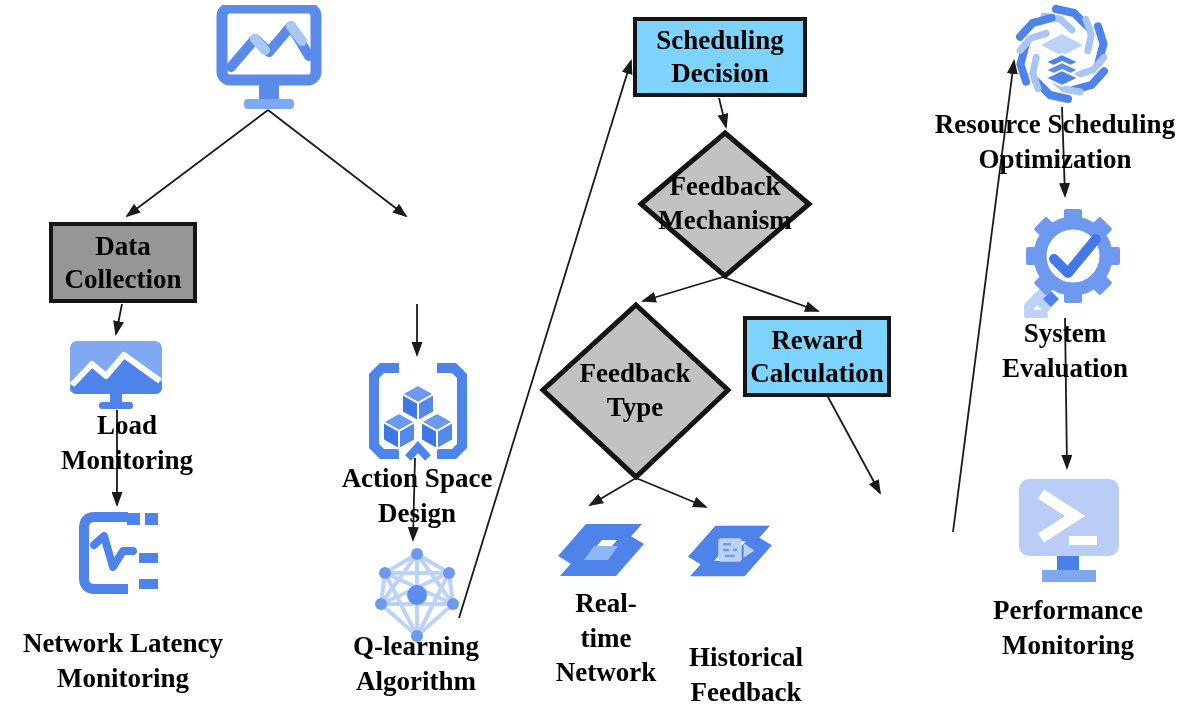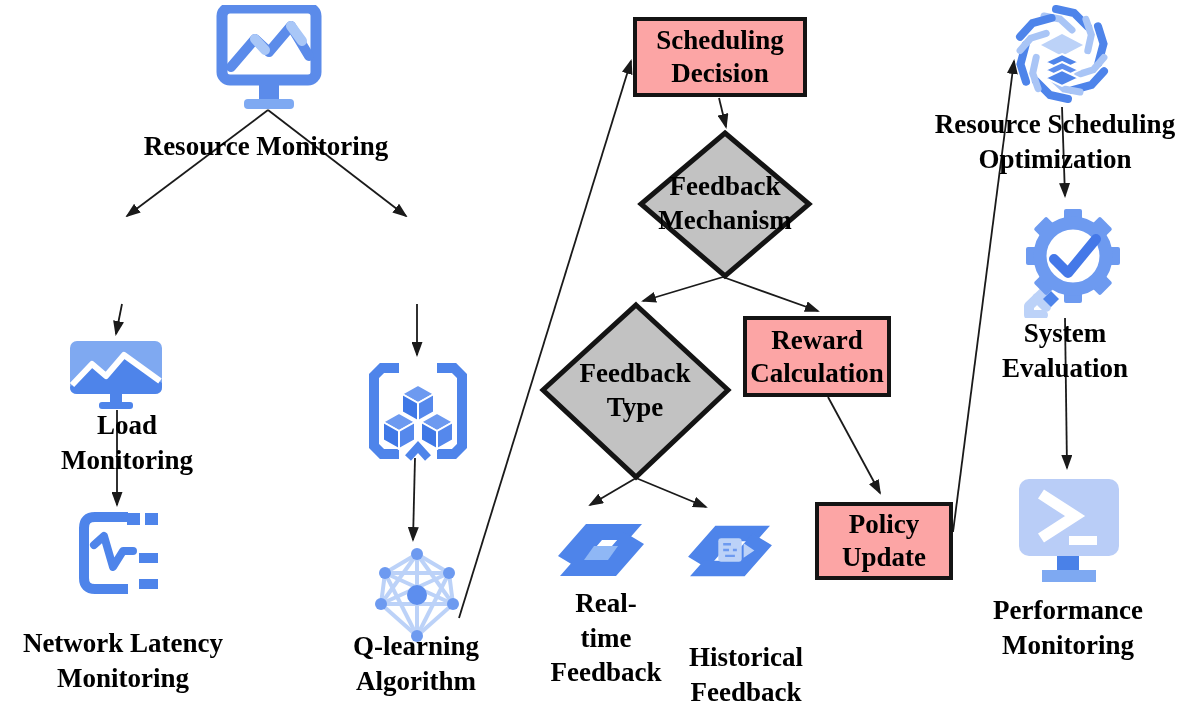--- a/index.html
+++ b/index.html
@@ -10,21 +10,21 @@
   }
   #edges{position:absolute;left:0;top:0;}
   .edge{stroke:#1a1a1a;stroke-width:1.8;fill:none;}
   .diamond{fill:#c2c2c2;stroke:#141414;stroke-width:5;}
   .node-box{
     position:absolute;box-sizing:border-box;border:4px solid #141414;
     display:flex;align-items:center;justify-content:center;text-align:center;
     font-weight:bold;font-size:27px;line-height:1.22;color:#000;white-space:pre-line;
   }
   .box-dark{background:#969696;}
-  .box-light{background:#fca5a5;}
+  .box-light{background:#7dd3fc;}
   .lbl{
     position:absolute;text-align:center;font-weight:bold;font-size:27px;
     line-height:1.3;color:#000;white-space:pre-line;
   }
   .icon{position:absolute;}
 </style>
 </head>
 <body>
 
 <div id="stage">
@@ -50,42 +50,43 @@
     <line class="edge" x1="636" y1="478" x2="706" y2="507" marker-end="url(#ah)"></line>
     <line class="edge" x1="828" y1="397" x2="880" y2="493" marker-end="url(#ah)"></line>
     <line class="edge" x1="953" y1="532" x2="1014" y2="61" marker-end="url(#ah)"></line>
     <line class="edge" x1="1062" y1="107" x2="1065" y2="196" marker-end="url(#ah)"></line>
     <line class="edge" x1="1065" y1="318" x2="1067" y2="468" marker-end="url(#ah)"></line>
 
     <polygon class="diamond" points="725,133 809,204 725,276 641,204"></polygon>
     <polygon class="diamond" points="636,305 728,390 636,477 543,390"></polygon>
   </svg>
 
+  <div class="node-box box-dark" style="left:49px;top:222px;width:148px;height:81px;">Data
+Collection</div>
   <div class="node-box box-light" style="left:633px;top:17px;width:174px;height:80px;">Scheduling
 Decision</div>
   <div class="node-box box-light" style="left:743px;top:316px;width:148px;height:81px;">Reward
 Calculation</div>
-  <div class="node-box box-light" style="left:815px;top:502px;width:138px;height:78px;">Policy
-Update</div>
 
   <div class="lbl" style="left:640px;top:170px;width:170px;line-height:1.25;">Feedback
 Mechanism</div>
   <div class="lbl" style="left:545px;top:357px;width:180px;line-height:1.25;">Feedback
 Type</div>
 
-  <div class="lbl" style="left:116px;top:129px;width:300px;">Resource Monitoring</div>
   <div class="lbl" style="left:37px;top:408px;width:180px;">Load
 Monitoring</div>
   <div class="lbl" style="left:3px;top:626px;width:240px;text-align:center;">Network Latency
 Monitoring</div>
+  <div class="lbl" style="left:327px;top:461px;width:180px;">Action Space
+Design</div>
   <div class="lbl" style="left:326px;top:629px;width:180px;">Q-learning
 Algorithm</div>
   <div class="lbl" style="left:536px;top:586px;width:140px;line-height:1.28;">Real-
 time
-Feedback</div>
+Network</div>
   <div class="lbl" style="left:666px;top:597px;width:160px;margin-top:43px;">Historical
 Feedback</div>
   <div class="lbl" style="left:905px;top:107px;width:300px;">Resource Scheduling
 Optimization</div>
   <div class="lbl" style="left:985px;top:316px;width:160px;text-align:center;">System
 Evaluation</div>
   <div class="lbl" style="left:968px;top:593px;width:200px;">Performance
 Monitoring</div>
 
   <svg class="icon" style="left:213px;top:5px;" width="112" height="106" viewBox="0 0 112 106">

